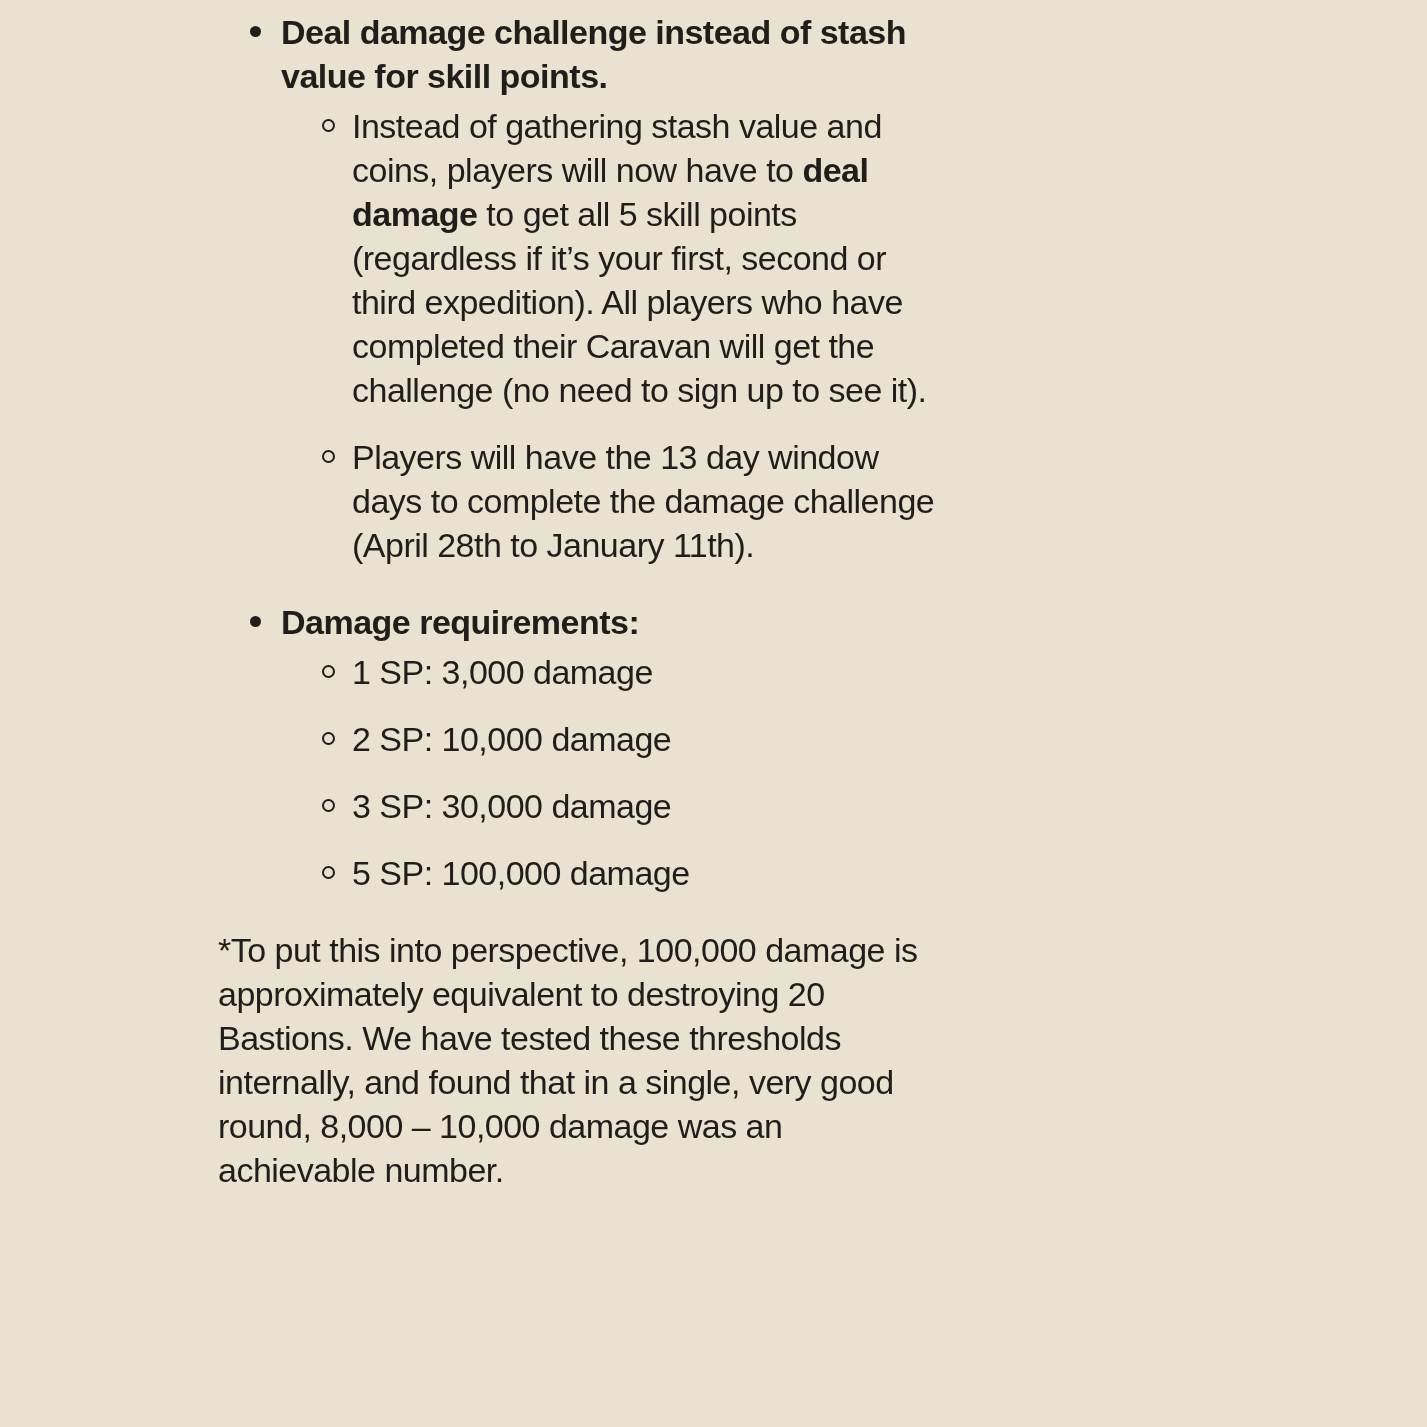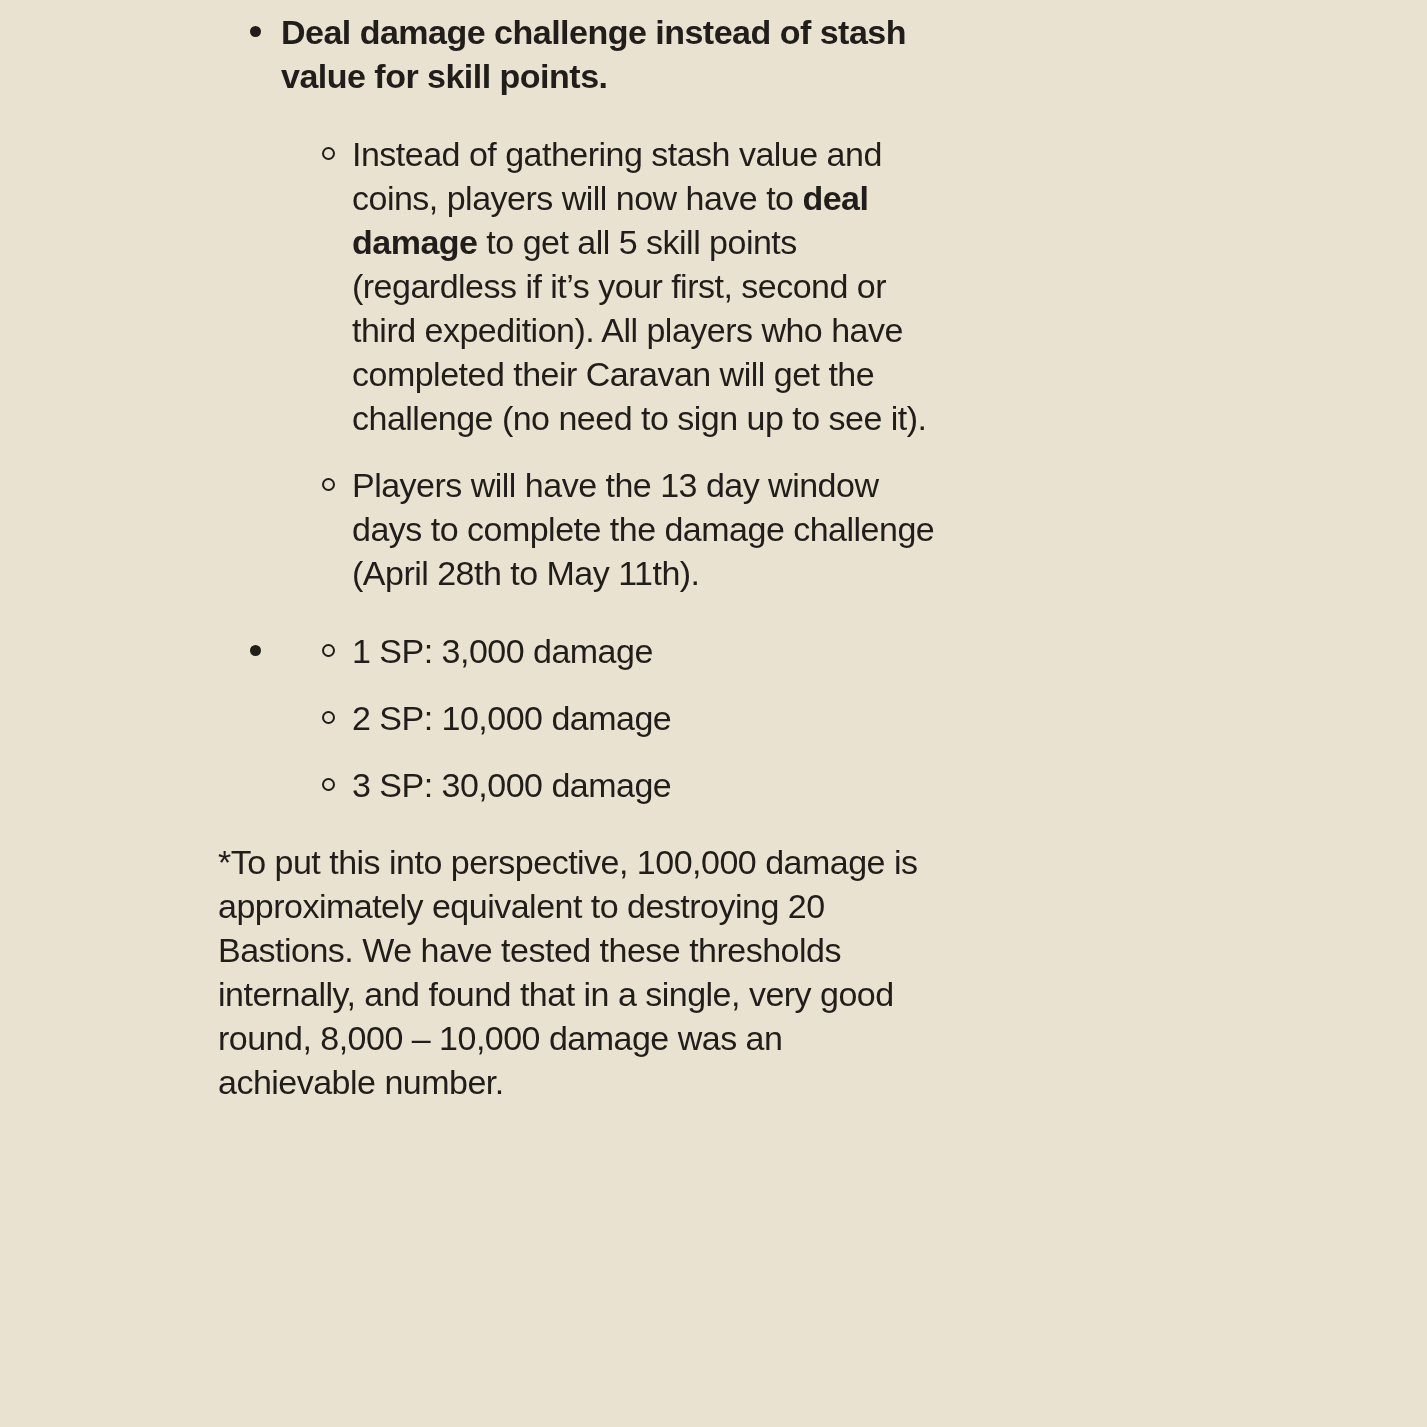--- a/index.html
+++ b/index.html
@@ -24,21 +24,21 @@
   }
   ul {
     margin: 0;
     list-style: none;
   }
   ul.l1 {
     padding: 0 0 0 81px;
   }
   ul.l2 {
     padding: 0 0 0 71px;
-    margin-top: 34px;
+    margin-top: 6px;
   }
   li {
     position: relative;
   }
   li.l1-item {
     margin-bottom: 33px;
   }
   li.l2-item {
     margin-bottom: 23px;
   }
@@ -77,29 +77,31 @@
 <body>
 
 <div class="page">
 
   <ul class="l1">
 
     <li class="l1-item">
       <span class="strong">Deal damage challenge instead of stash value for skill points.</span>
       <ul class="l2">
         <li class="l2-item"><span>Instead of gathering stash value and coins, players will now have to </span><span class="strong">deal damage</span><span> to get all 5 skill points (regardless if it’s your first, second or third expedition). All players who have completed their Caravan will get the challenge (no need to sign up to see it).</span></li>
-        <li class="l2-item">Players will have the 13 day window days to complete the damage challenge (April 28th to May 11th).</li>
+        <li class="l2-item">Players will have the 13 day window days to complete the damage challenge (April 28th to January 11th).</li>
       </ul>
     </li>
 
     <li class="l1-item">
+      <span class="strong">Damage requirements:</span>
       <ul class="l2">
         <li class="l2-item">1 SP: 3,000 damage</li>
         <li class="l2-item">2 SP: 10,000 damage</li>
         <li class="l2-item">3 SP: 30,000 damage</li>
+        <li class="l2-item">5 SP: 100,000 damage</li>
       </ul>
     </li>
 
   </ul>
 
   <p class="footnote">*To put this into perspective, 100,000 damage is approximately equivalent to destroying 20 Bastions. We have tested these thresholds internally, and found that in a single, very good round, 8,000 – 10,000 damage was an achievable number.</p>
 
 </div>
 
 </body></html>

